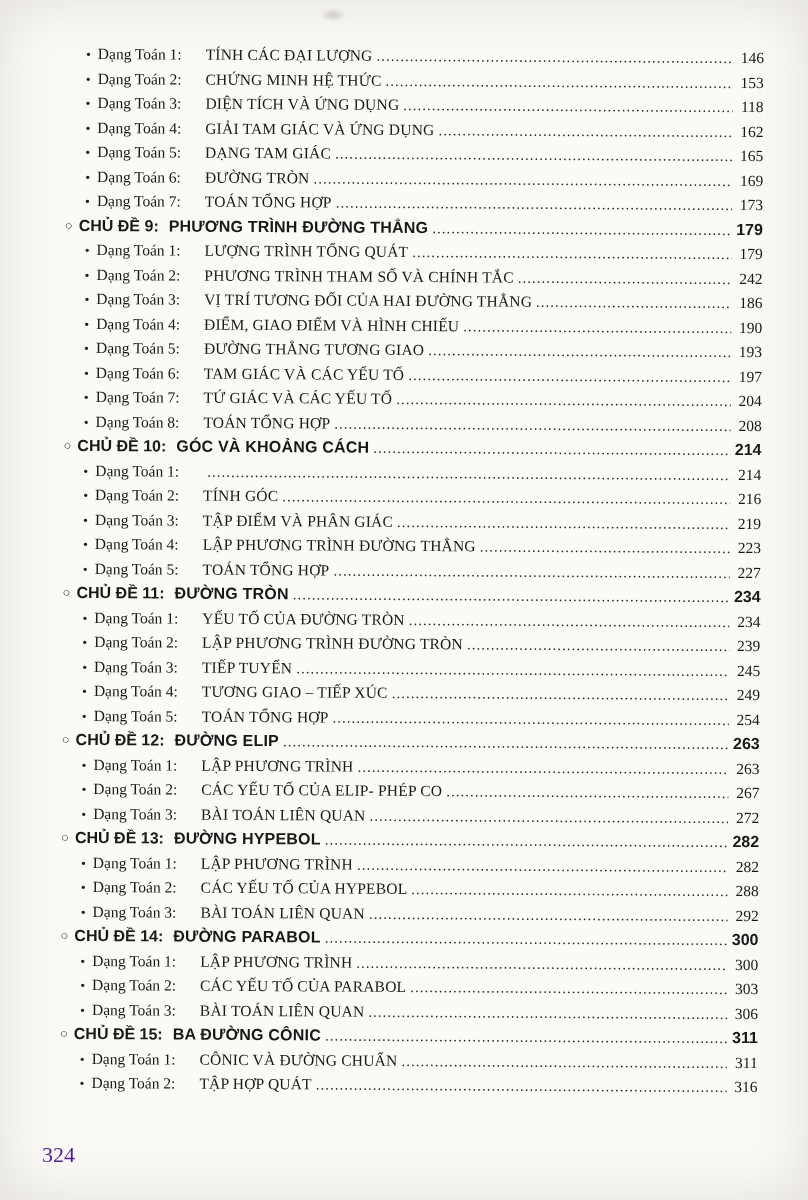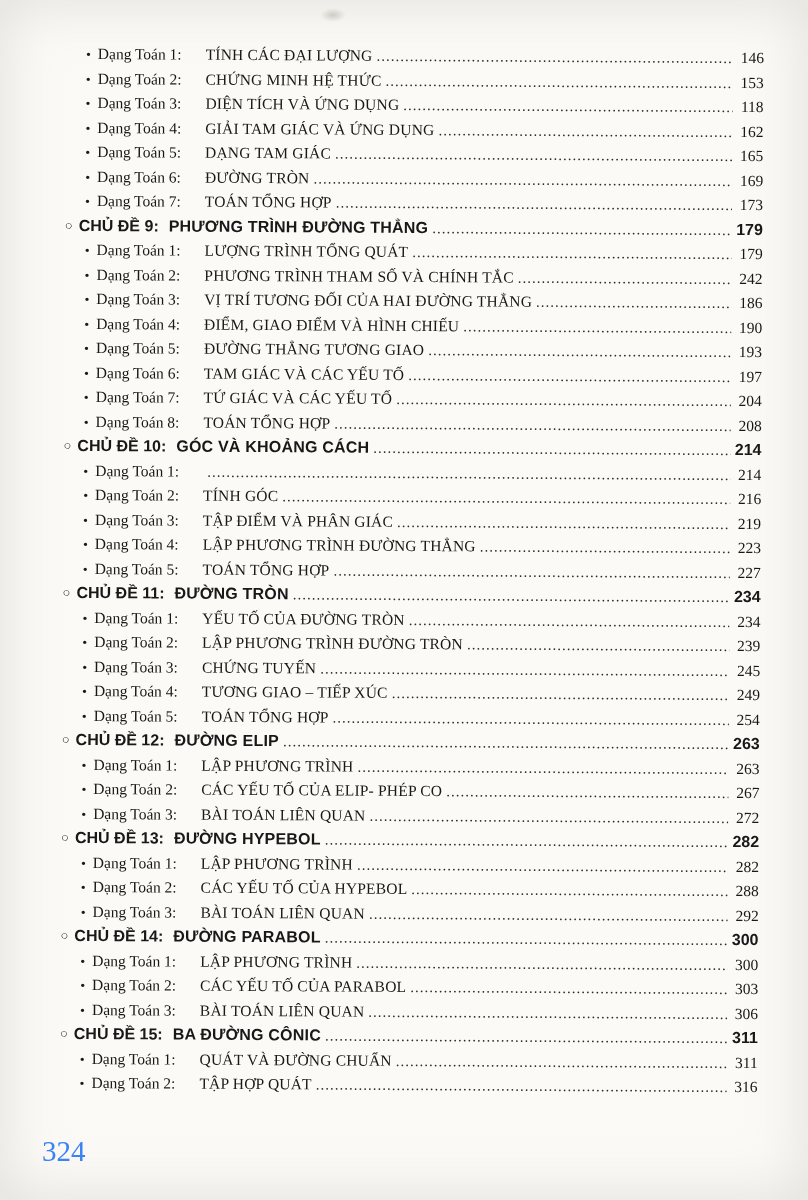--- a/index.html
+++ b/index.html
@@ -86,22 +86,22 @@
     text-align: right;
   }
   .row--chapter .pageno {
     font-weight: bold;
   }
   .folio {
     position: absolute;
     left: 42px;
     bottom: 32px;
     font-family: "Liberation Serif", serif;
-    font-size: 29px;
-    color: #3b82f6;
+    font-size: 22px;
+    color: #4c1d95;
   }
   
   .smudge {
     position: absolute;
     top: 8px;
     left: 320px;
     width: 26px;
     height: 14px;
     background: radial-gradient(ellipse at center, rgba(140,135,125,0.35), rgba(140,135,125,0) 70%);
     border-radius: 50%;
@@ -283,21 +283,21 @@
       <div class="row row--item">
     <span class="bullet">•</span>
     <span class="label">Dạng Toán 2:</span>
     <span class="title">LẬP PHƯƠNG TRÌNH ĐƯỜNG TRÒN</span>
     <span class="leader"></span>
     <span class="pageno">239</span>
   </div>
       <div class="row row--item">
     <span class="bullet">•</span>
     <span class="label">Dạng Toán 3:</span>
-    <span class="title">CHỨNG TUYẾN</span>
+    <span class="title">TIẾP TUYẾN</span>
     <span class="leader"></span>
     <span class="pageno">245</span>
   </div>
       <div class="row row--item">
     <span class="bullet">•</span>
     <span class="label">Dạng Toán 4:</span>
     <span class="title">TƯƠNG GIAO – TIẾP XÚC</span>
     <span class="leader"></span>
     <span class="pageno">249</span>
   </div>
@@ -395,21 +395,21 @@
       <div class="row row--chapter">
     <span class="bullet">○</span>
     <span class="label">CHỦ ĐỀ 15:</span>
     <span class="title">BA ĐƯỜNG CÔNIC</span>
     <span class="leader"></span>
     <span class="pageno">311</span>
   </div>
       <div class="row row--item">
     <span class="bullet">•</span>
     <span class="label">Dạng Toán 1:</span>
-    <span class="title">QUÁT VÀ ĐƯỜNG CHUẨN</span>
+    <span class="title">CÔNIC VÀ ĐƯỜNG CHUẨN</span>
     <span class="leader"></span>
     <span class="pageno">311</span>
   </div>
       <div class="row row--item">
     <span class="bullet">•</span>
     <span class="label">Dạng Toán 2:</span>
     <span class="title">TẬP HỢP QUÁT</span>
     <span class="leader"></span>
     <span class="pageno">316</span>
   </div>

